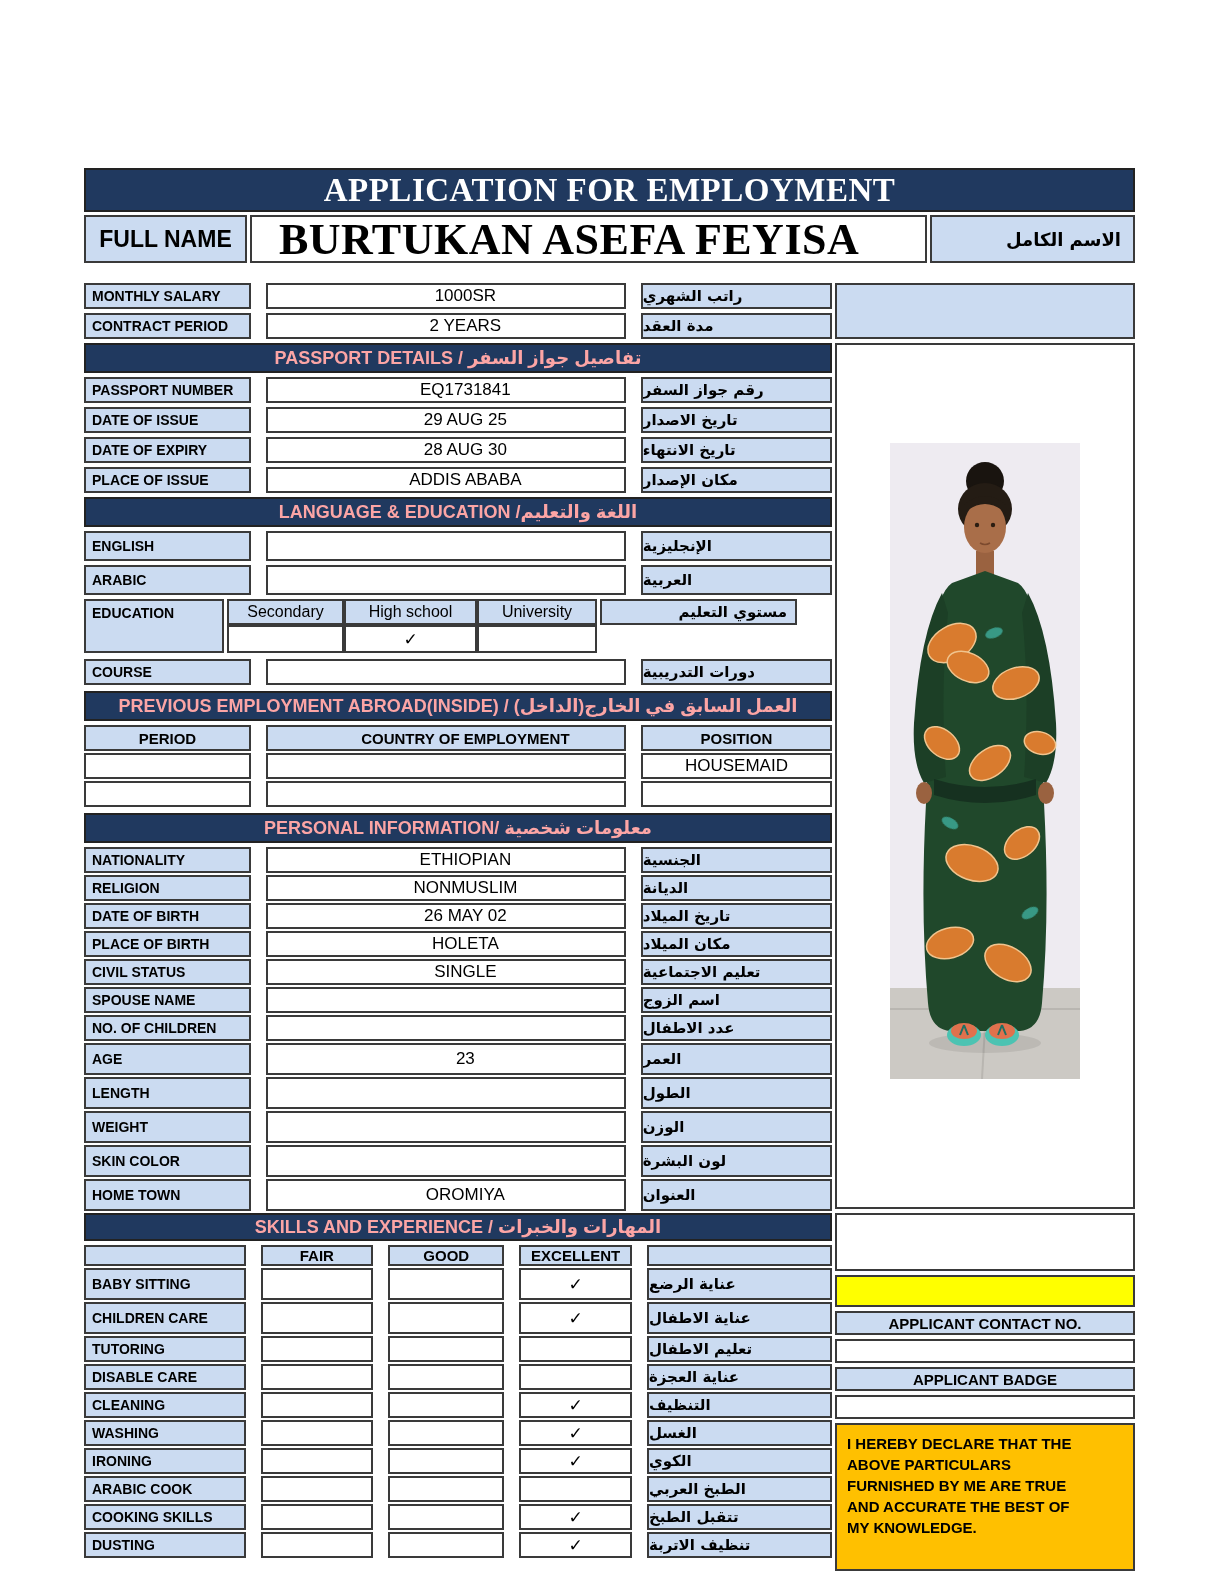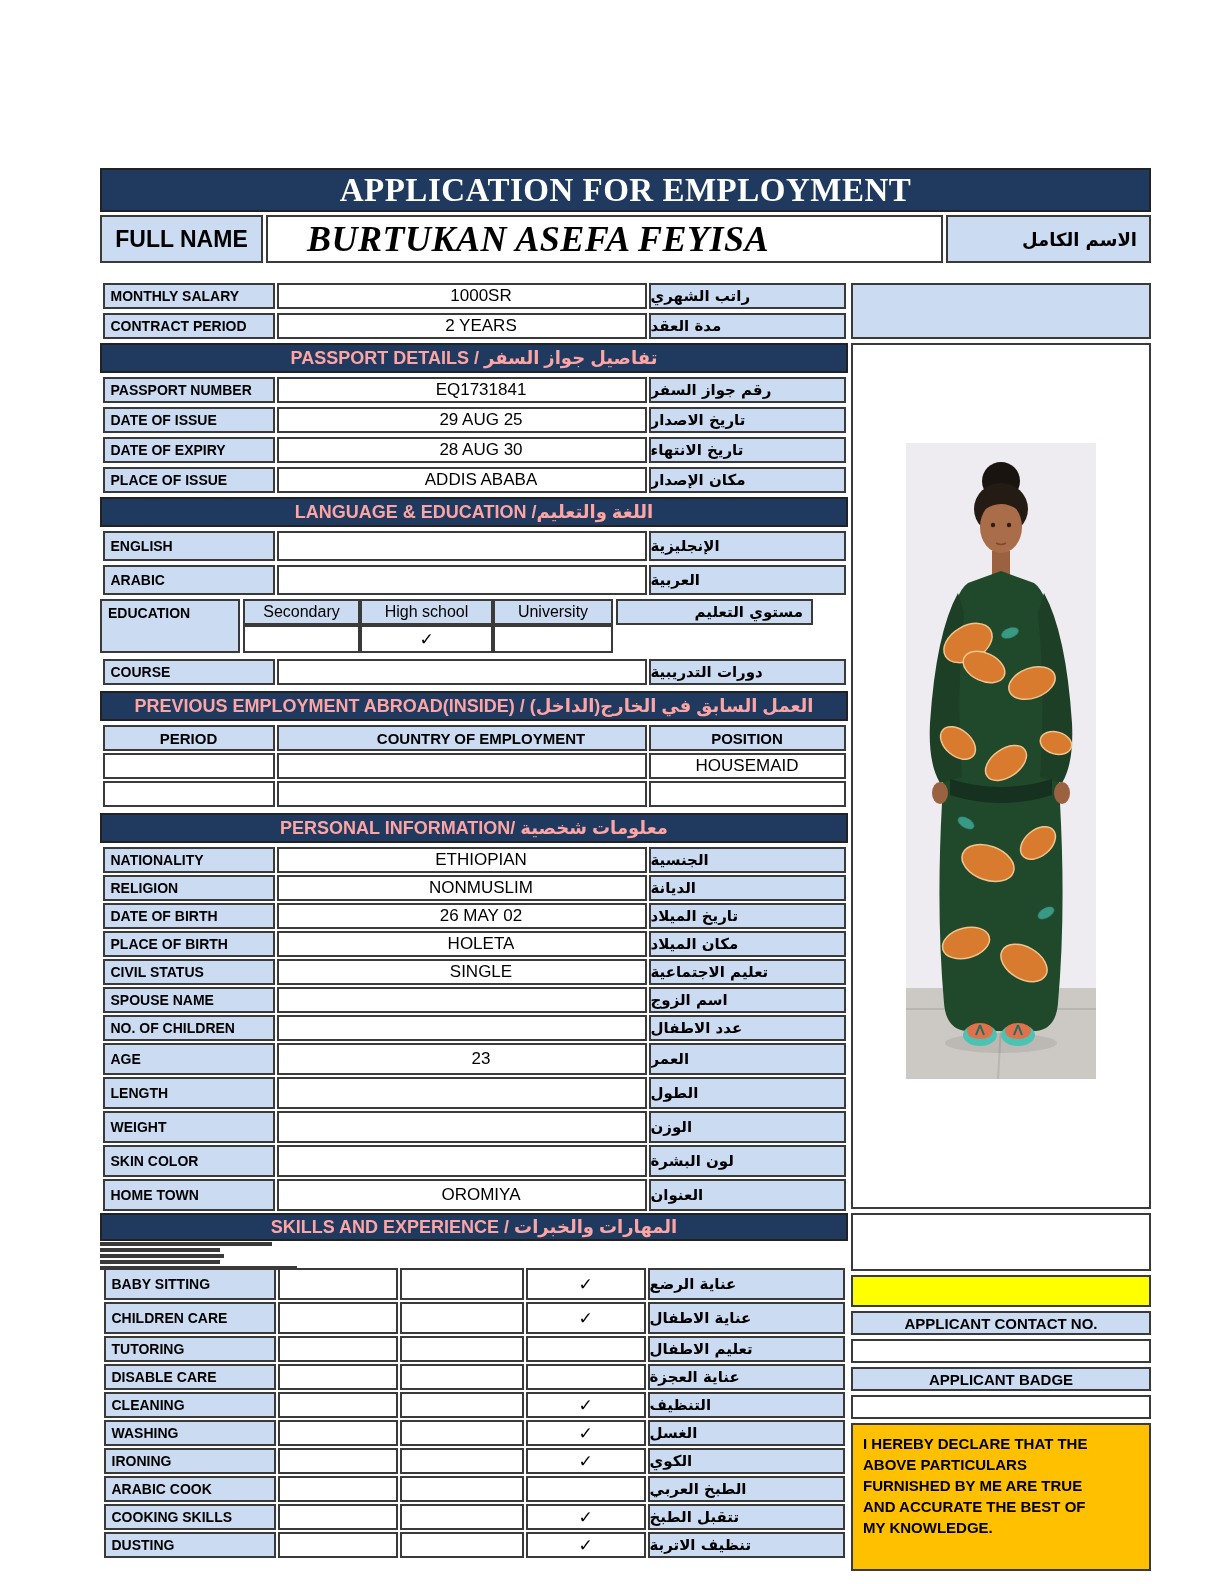--- a/index.html
+++ b/index.html
@@ -5,41 +5,41 @@
   :root{
     --navy:#20395f;
     --lblue:#cbdbf1;
     --yellow:#ffff00;
     --amber:#ffc000;
     --border:#3a3a3a;
   }
   *{margin:0;padding:0;box-sizing:border-box;}
   body{background:#ffffff;font-family:"Liberation Sans","DejaVu Sans",sans-serif;}
   .page{position:relative;width:1224px;height:1584px;background:#fff;overflow:hidden;}
-  .form{position:absolute;left:100px;top:168px;width:1051px;}
+  .form{position:absolute;left:84px;top:168px;width:1051px;}
 
   .title-bar{height:44px;background:var(--navy);border:2px solid #222;color:#fff;
     font-family:"Liberation Serif","DejaVu Serif",serif;font-weight:bold;font-size:33px;
     text-align:center;line-height:40px;letter-spacing:.5px;margin-bottom:3px;}
 
   .fullname-row{display:flex;gap:3px;height:48px;margin-bottom:20px;}
   .fn-label{width:163px;background:var(--lblue);border:2px solid var(--border);
     font-weight:bold;font-size:23px;display:flex;align-items:center;justify-content:center;}
   .fn-value{flex:1;background:#fff;border:2px solid var(--border);
-    font-family:"Liberation Serif","DejaVu Serif",serif;font-weight:bold;font-size:36px;
-    display:flex;align-items:center;padding-left:39px;letter-spacing:.5px;font-style:italic;}
+    font-family:"Liberation Serif","DejaVu Serif",serif;font-weight:bold;font-size:44px;
+    display:flex;align-items:center;padding-left:27px;letter-spacing:.5px;}
   .fn-ar{width:205px;background:var(--lblue);border:2px solid var(--border);
     font-family:"DejaVu Sans",sans-serif;font-weight:bold;font-size:18px;direction:rtl;
     display:flex;align-items:center;padding-right:12px;}
 
   .body-wrap{display:flex;gap:3px;}
   .left-col{width:748px;}
   .right-col{flex:1;}
 
-  .row{display:flex;gap:2px;height:26px;margin-bottom:4px;justify-content:center;}
+  .row{display:flex;gap:15px;height:26px;margin-bottom:4px;}
   .row.tight{margin-bottom:2px;}
   .row.tall{height:32px;}
   .row.lang{height:30px;}
   .cell{border:2px solid var(--border);display:flex;align-items:center;overflow:hidden;}
   .c-label{width:172px;background:var(--lblue);font-weight:bold;font-size:14px;padding-left:6px;}
   .c-value{width:370px;background:#fff;justify-content:center;font-size:17px;padding-left:39px;}
   .c-ar{width:197px;background:var(--lblue);justify-content:flex-end;padding-right:8px;
     font-family:"DejaVu Sans",sans-serif;font-weight:bold;font-size:15px;direction:rtl;}
   .c-head{background:var(--lblue);font-weight:bold;font-size:15px;justify-content:center;}
 
@@ -265,21 +265,21 @@
           </div>
 
           <div class="row tight tall">
             <div class="cell c-label">HOME TOWN</div>
             <div class="cell c-value">OROMIYA</div>
             <div class="cell c-ar">العنوان</div>
           </div>
 
         <div class="sec-hdr h28" style="margin-top:2px;">SKILLS AND EXPERIENCE / المهارات والخبرات</div>
 
-        <div class="row tight" style="height:21px;flex-direction:column;">
+        <div class="row tight" style="height:21px;">
           <div class="cell c-label"></div>
           <div class="cell s-fair hd">FAIR</div>
           <div class="cell s-good hd">GOOD</div>
           <div class="cell s-exc hd">EXCELLENT</div>
           <div class="cell c-ar"></div>
         </div>
 
           <div class="row tight tall">
             <div class="cell c-label">BABY SITTING</div>
             <div class="cell s-fair"></div>

